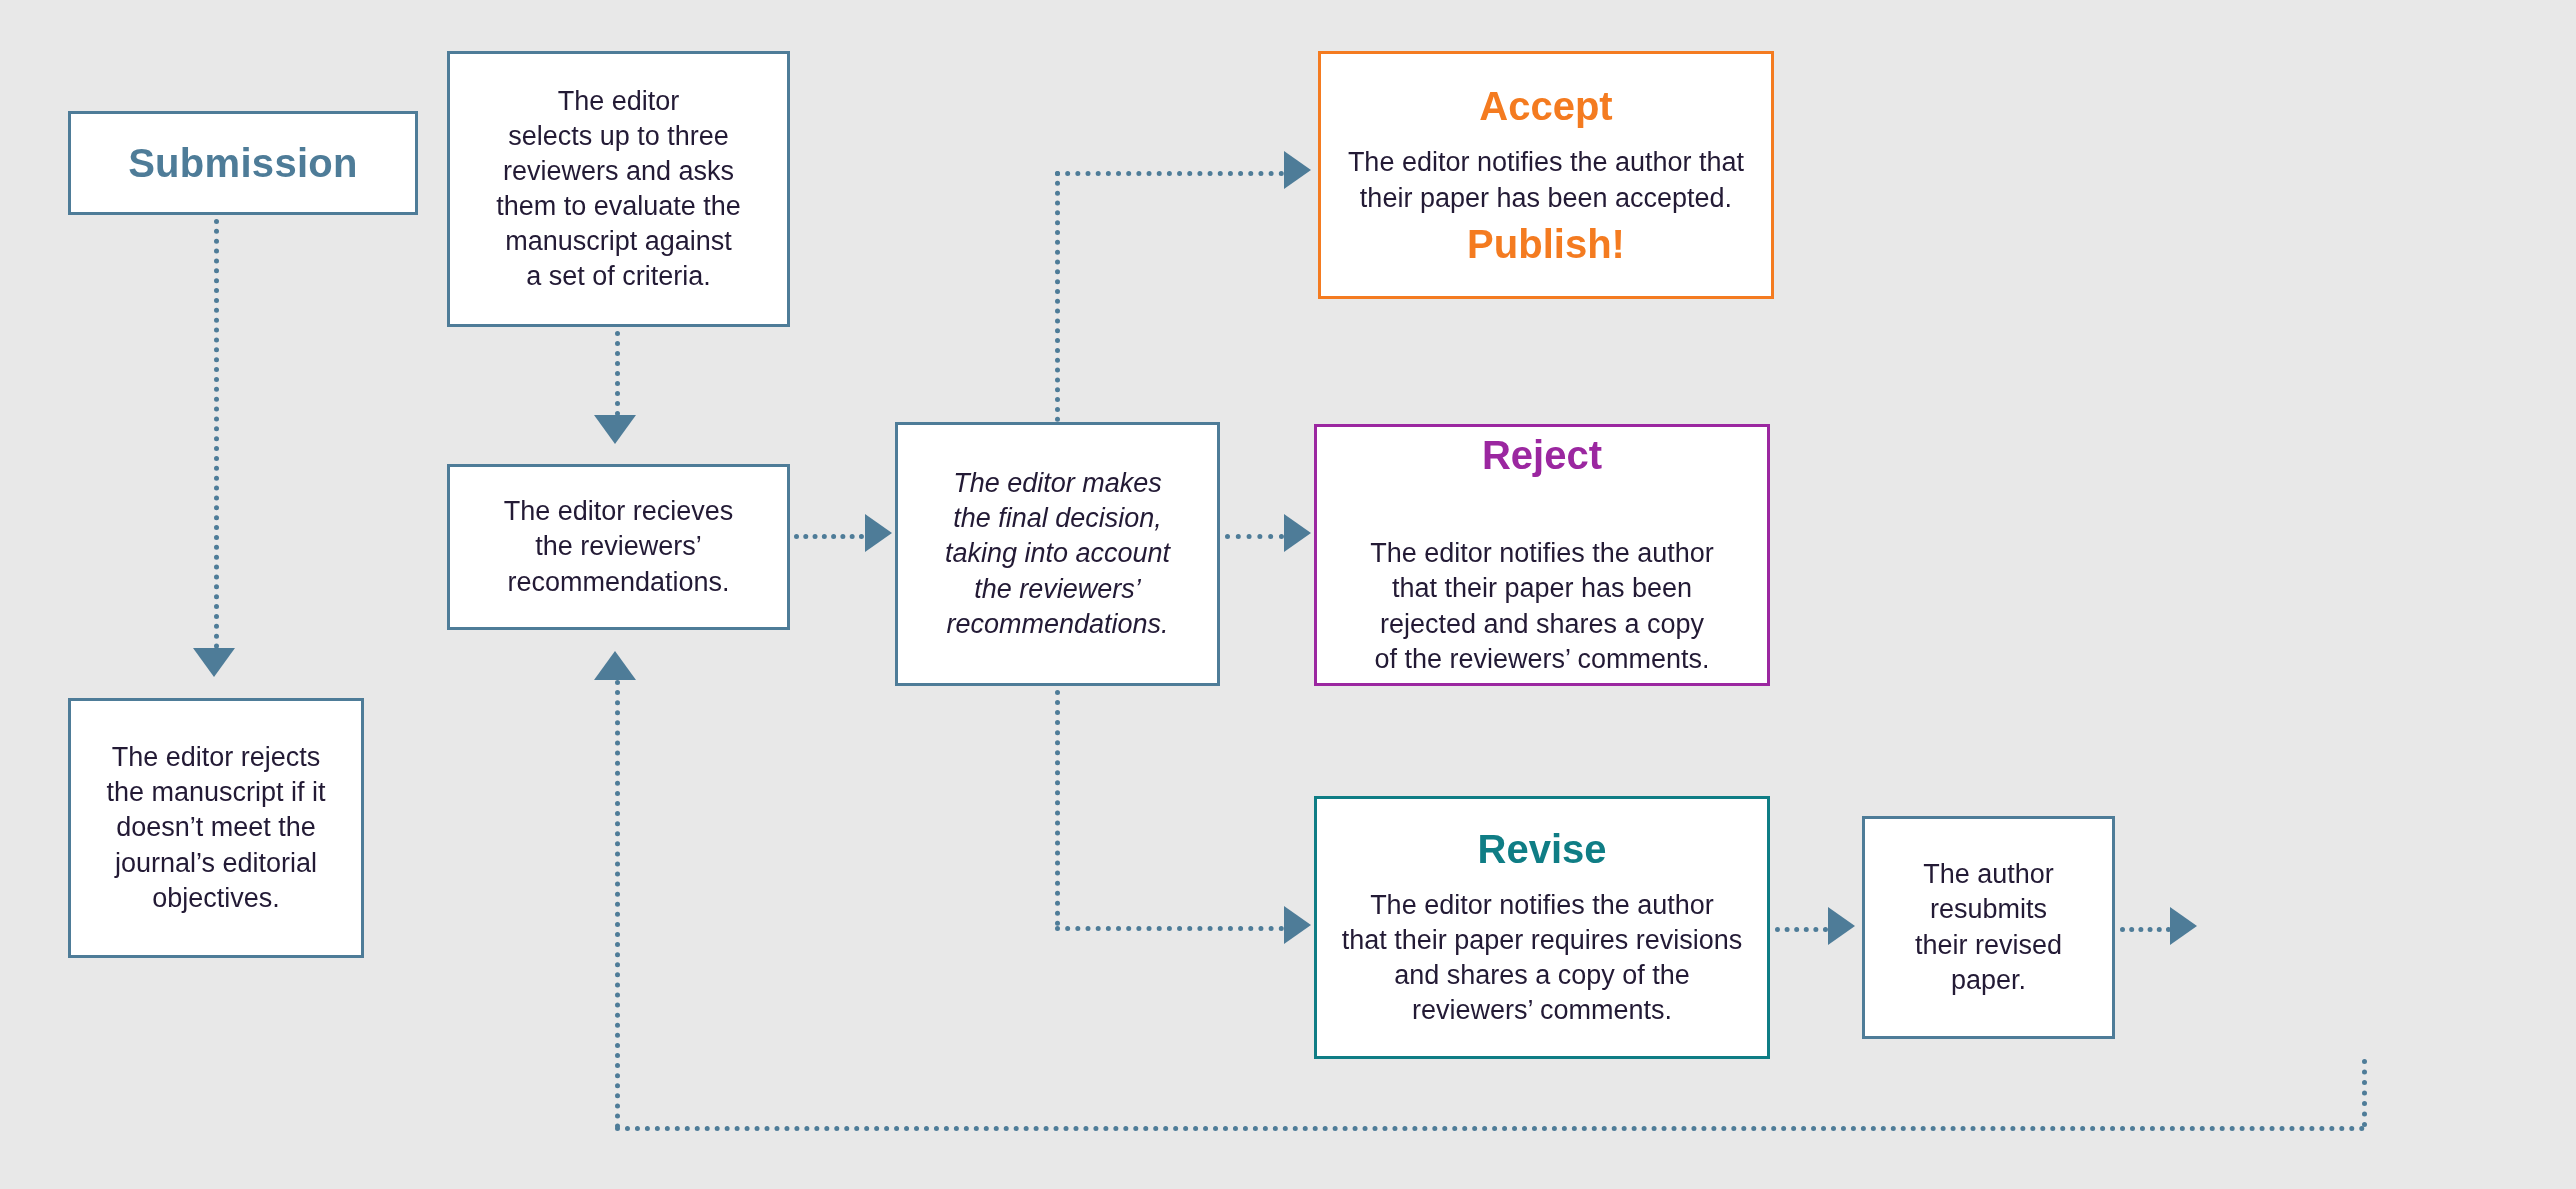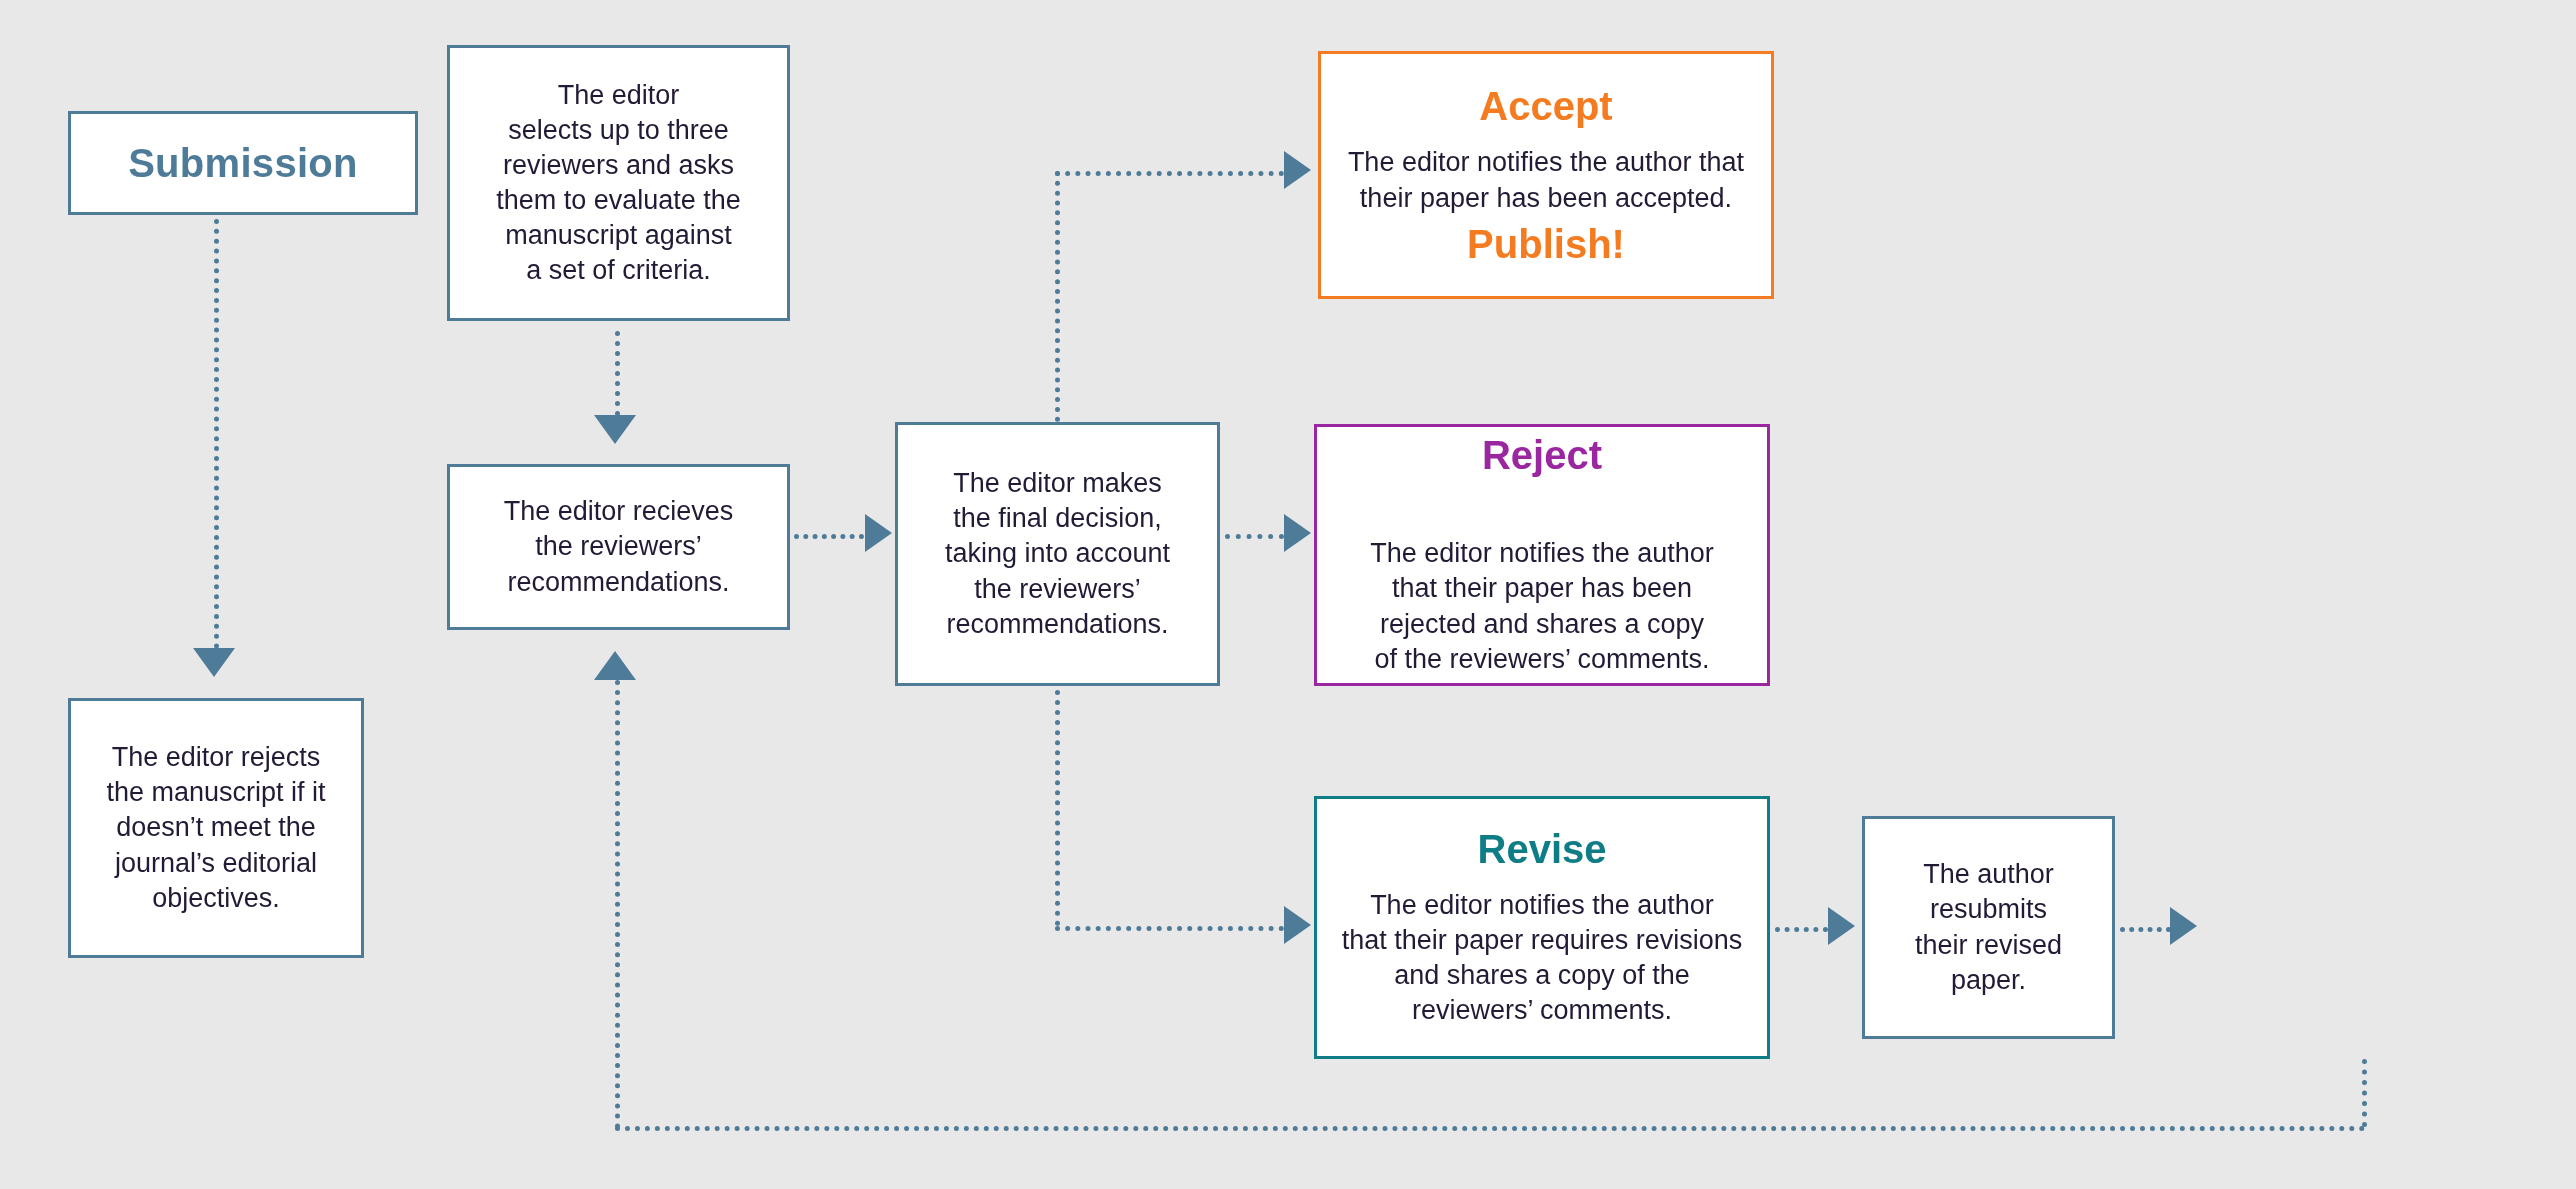--- a/index.html
+++ b/index.html
@@ -92,36 +92,36 @@
   </div>
 
   <div class="node" style="left:68px; top:698px; width:296px; height:260px;">
     <div class="body">The editor rejects
 the manuscript if it
 doesn’t meet the
 journal’s editorial
 objectives.</div>
   </div>
 
-  <div class="node" style="left:447px; top:45px; width:343px; height:276px;">
+  <div class="node" style="left:447px; top:51px; width:343px; height:276px;">
     <div class="body">The editor
 selects up to three
 reviewers and asks
 them to evaluate the
 manuscript against
 a set of criteria.</div>
   </div>
 
   <div class="node" style="left:447px; top:464px; width:343px; height:166px;text-align:center;">
     <div class="body">The editor recieves
 the reviewers’
 recommendations.</div>
   </div>
 
-  <div class="node" style="left:895px; top:422px; width:325px; height:264px;">
+  <div class="node" style="left:895px; top:422px; width:325px; height:264px;font-style:italic;">
     <div class="body">The editor makes
 the final decision,
 taking into account
 the reviewers’
 recommendations.</div>
   </div>
 
   <div class="node accent-accept" style="left:1318px; top:51px; width:456px; height:248px;">
     <div class="heading">Accept</div>
     <div class="body">The editor notifies the author that

